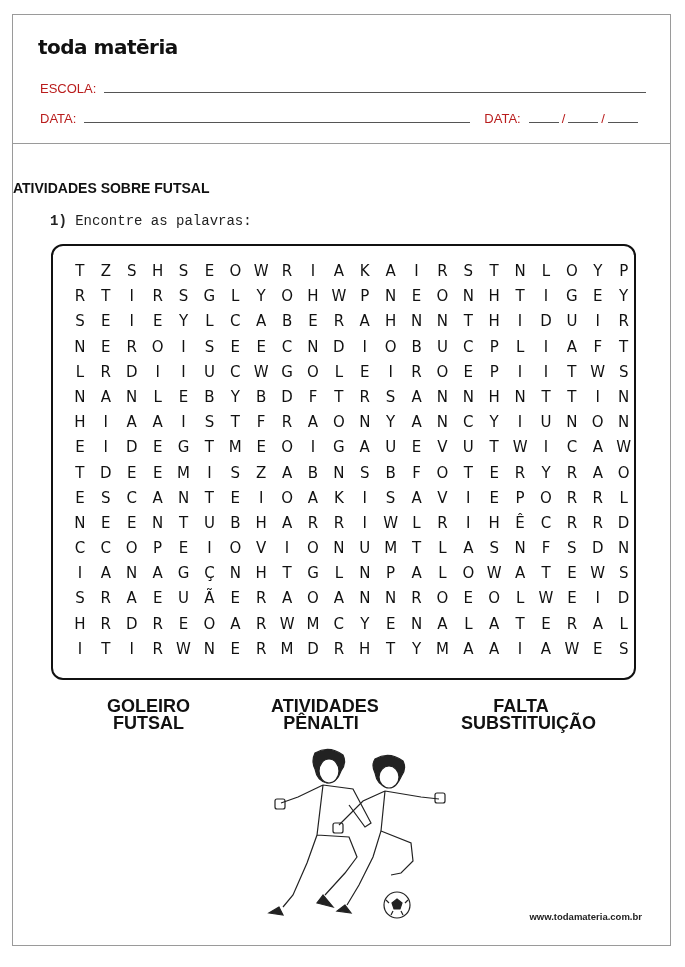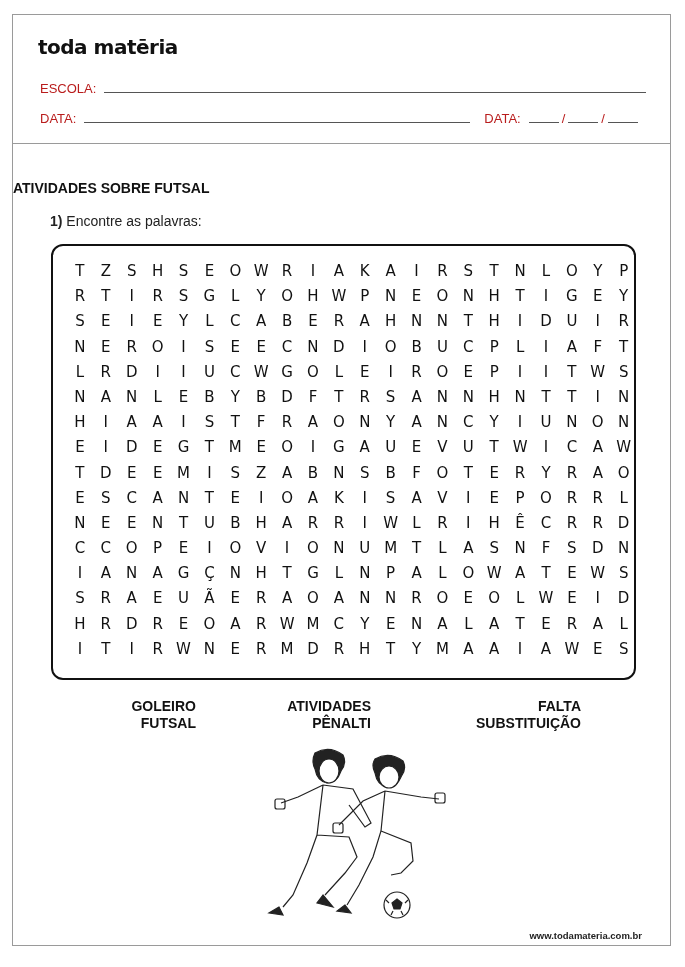--- a/index.html
+++ b/index.html
@@ -6,29 +6,29 @@
   body { width: 685px; height: 967px; position: relative; font-family: "Liberation Sans", sans-serif; color: #1a1a1a; overflow: hidden; }
   .page { position: absolute; left: 12px; top: 14px; width: 659px; height: 932px; border: 1px solid #9a9a9a; box-sizing: border-box; }
   .header { position: absolute; left: 0; top: 0; width: 100%; height: 128px; border-bottom: 1px solid #9a9a9a; }
   .logo { position: absolute; left: 25px; top: 20px; font-size: 20px; font-weight: bold; letter-spacing: -0.5px; font-family: "DejaVu Sans", sans-serif; color: #111; }
   .field-row { position: absolute; left: 27px; font-size: 13px; color: #b91c1c; display: flex; align-items: flex-end; margin-top: 8px; }
   .field-row .label { white-space: nowrap; }
   .line { border-bottom: 1px solid #555; height: 1px; margin-left: 8px; margin-bottom: 3px; }
   .date-blank { display: inline-block; width: 30px; border-bottom: 1px solid #555; margin: 0 3px 3px 3px; height: 1px; }
   .sep { font-size: 13px; }
   .title { position: absolute; top: 165px; left: 0; width: 100%; text-align: left; font-size: 14px; font-weight: bold; color: #111; }
-  .question { position: absolute; top: 198px; left: 37px; font-size: 14px; color: #222; }
+  .question { position: absolute; top: 198px; left: 37px; font-size: 14px; color: #222; font-family: Liberation Mono, monospace; }
   .question b { font-weight: bold; }
   .grid-box { position: absolute; left: 38px; top: 229px; width: 585px; height: 436px; border: 2px solid #111; border-radius: 12px; box-sizing: border-box; }
   .grid { position: absolute; left: 14px; top: 13px; display: grid; grid-template-columns: repeat(21, 26.9px); grid-auto-rows: 25.2px; }
   .cell { font-family: "DejaVu Sans", sans-serif; font-size: 15px; text-align: center; line-height: 25px; color: #111; }
   .words { position: absolute; top: 683px; left: 0; width: 100%; }
-  .word-col { position: absolute; text-align: right; font-size: 14px; font-weight: bold; line-height: 17px; color: #111; }
+  .word-col { position: absolute; text-align: center; font-size: 18px; font-weight: bold; line-height: 17px; color: #111; }
   .illus { position: absolute; left: 240px; top: 730px; width: 200px; height: 180px; }
-  .footer-url { position: absolute; right: 28px; bottom: 4px; font-size: 9.5px; font-weight: bold; color: #222; }
+  .footer-url { position: absolute; right: 28px; bottom: 23px; font-size: 9.5px; font-weight: bold; color: #222; }
 </style>
 </head>
 <body>
 
 <div class="page">
   <div class="header">
     <div class="logo">toda matēria</div>
     <div class="field-row" style="top:58px; width:606px;">
       <span class="label">ESCOLA:</span>
       <span class="line" style="flex:1;"></span>

